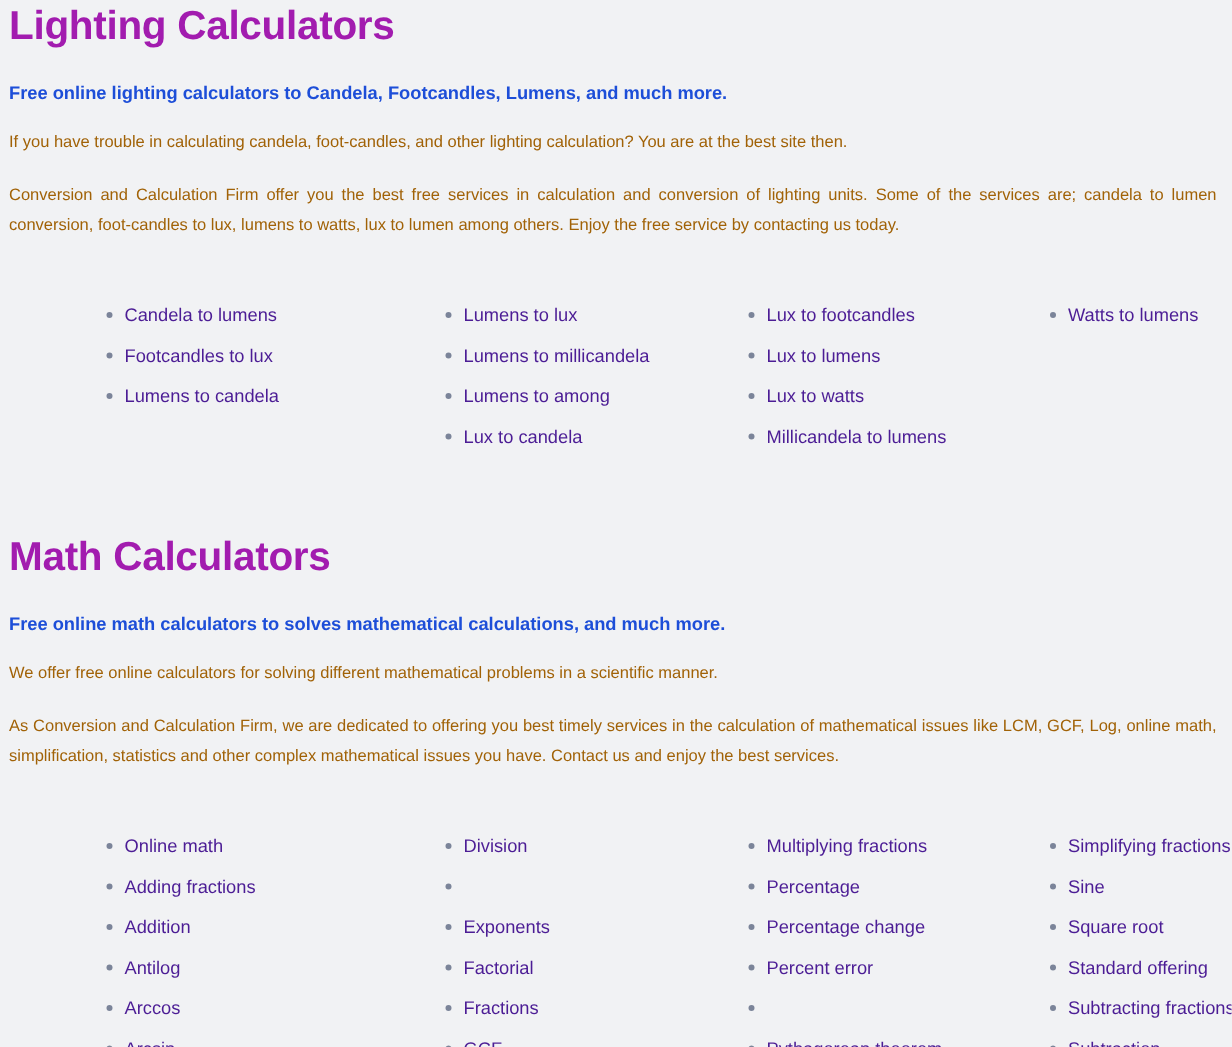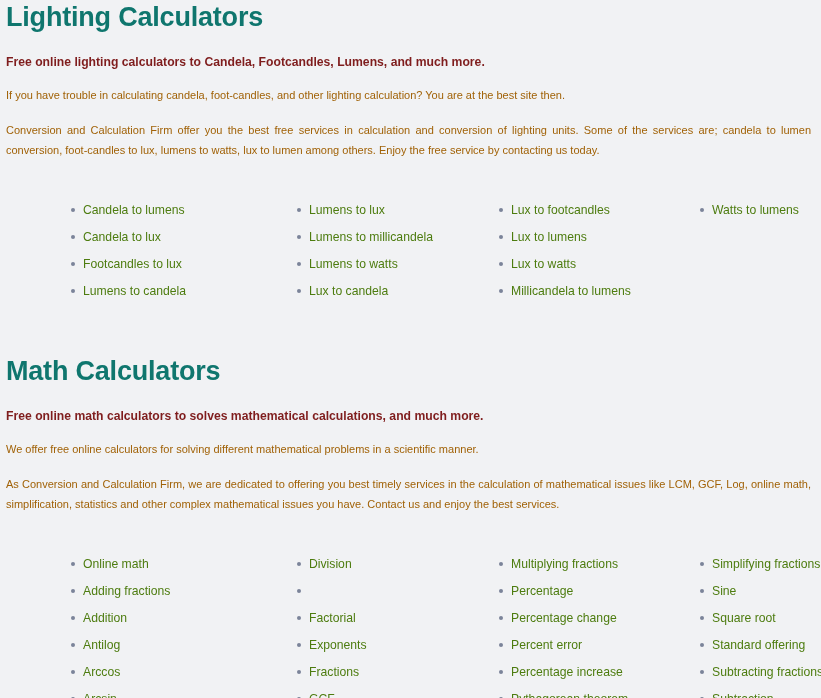--- a/index.html
+++ b/index.html
@@ -17,30 +17,30 @@
   .page {
     width: 821px;
     box-sizing: border-box;
     padding: 0 6px;
   }
   .section { }
   .section-heading {
     font-size: 27px;
     line-height: 31px;
     font-weight: 700;
-    color: #0f766e;
+    color: #a21caf;
     letter-spacing: -0.2px;
     margin: 0;
     padding-top: 2px;
   }
   .lead {
     font-size: 12.2px;
     line-height: 16px;
     font-weight: 700;
-    color: #7f1d1d;
+    color: #1d4ed8;
     margin: 0;
     padding-top: 21px;
   }
   .para {
     font-size: 11px;
     line-height: 20px;
     color: #a16207;
     margin: 0;
     padding-top: 15px;
     text-align: justify;
@@ -68,21 +68,21 @@
     width: 4px;
     height: 4px;
     border-radius: 50%;
     background: #7b8499;
     flex: 0 0 auto;
     margin-top: 11px;
     margin-right: 8px;
   }
   .link-label {
     font-size: 12.2px;
-    color: #4d7c0f;
+    color: #4c1d95;
     white-space: nowrap;
   }
   .spacer-lighting { height: 33px; }
 </style>
 </head>
 <body>
 
 <div class="page">
 
   <section class="section">
@@ -92,44 +92,40 @@
     <p class="para">Conversion and Calculation Firm offer you the best free services in calculation and conversion of lighting units. Some of the services are; candela to lumen conversion, foot-candles to lux, lumens to watts, lux to lumen among others. Enjoy the free service by contacting us today.</p>
 
     <div class="link-grid">
       <ul class="link-col">
         <li class="link-item">
           <span class="bullet"></span>
           <span class="link-label">Candela to lumens</span>
         </li>
         <li class="link-item">
           <span class="bullet"></span>
-          <span class="link-label">Candela to lux</span>
-        </li>
-        <li class="link-item">
-          <span class="bullet"></span>
           <span class="link-label">Footcandles to lux</span>
         </li>
         <li class="link-item">
           <span class="bullet"></span>
           <span class="link-label">Lumens to candela</span>
         </li>
       </ul>
 
       <ul class="link-col">
         <li class="link-item">
           <span class="bullet"></span>
           <span class="link-label">Lumens to lux</span>
         </li>
         <li class="link-item">
           <span class="bullet"></span>
           <span class="link-label">Lumens to millicandela</span>
         </li>
         <li class="link-item">
           <span class="bullet"></span>
-          <span class="link-label">Lumens to watts</span>
+          <span class="link-label">Lumens to among</span>
         </li>
         <li class="link-item">
           <span class="bullet"></span>
           <span class="link-label">Lux to candela</span>
         </li>
       </ul>
 
       <ul class="link-col">
         <li class="link-item">
           <span class="bullet"></span>
@@ -198,28 +194,28 @@
       <ul class="link-col">
         <li class="link-item">
           <span class="bullet"></span>
           <span class="link-label">Division</span>
         </li>
         <li class="link-item">
           <span class="bullet"></span>
         </li>
         <li class="link-item">
           <span class="bullet"></span>
+          <span class="link-label">Exponents</span>
+        </li>
+        <li class="link-item">
+          <span class="bullet"></span>
           <span class="link-label">Factorial</span>
         </li>
         <li class="link-item">
           <span class="bullet"></span>
-          <span class="link-label">Exponents</span>
-        </li>
-        <li class="link-item">
-          <span class="bullet"></span>
           <span class="link-label">Fractions</span>
         </li>
         <li class="link-item">
           <span class="bullet"></span>
           <span class="link-label">GCF</span>
         </li>
 
       </ul>
 
       <ul class="link-col">
@@ -234,21 +230,20 @@
         <li class="link-item">
           <span class="bullet"></span>
           <span class="link-label">Percentage change</span>
         </li>
         <li class="link-item">
           <span class="bullet"></span>
           <span class="link-label">Percent error</span>
         </li>
         <li class="link-item">
           <span class="bullet"></span>
-          <span class="link-label">Percentage increase</span>
         </li>
         <li class="link-item">
           <span class="bullet"></span>
           <span class="link-label">Pythagorean theorem</span>
         </li>
 
       </ul>
 
       <ul class="link-col">
         <li class="link-item">

